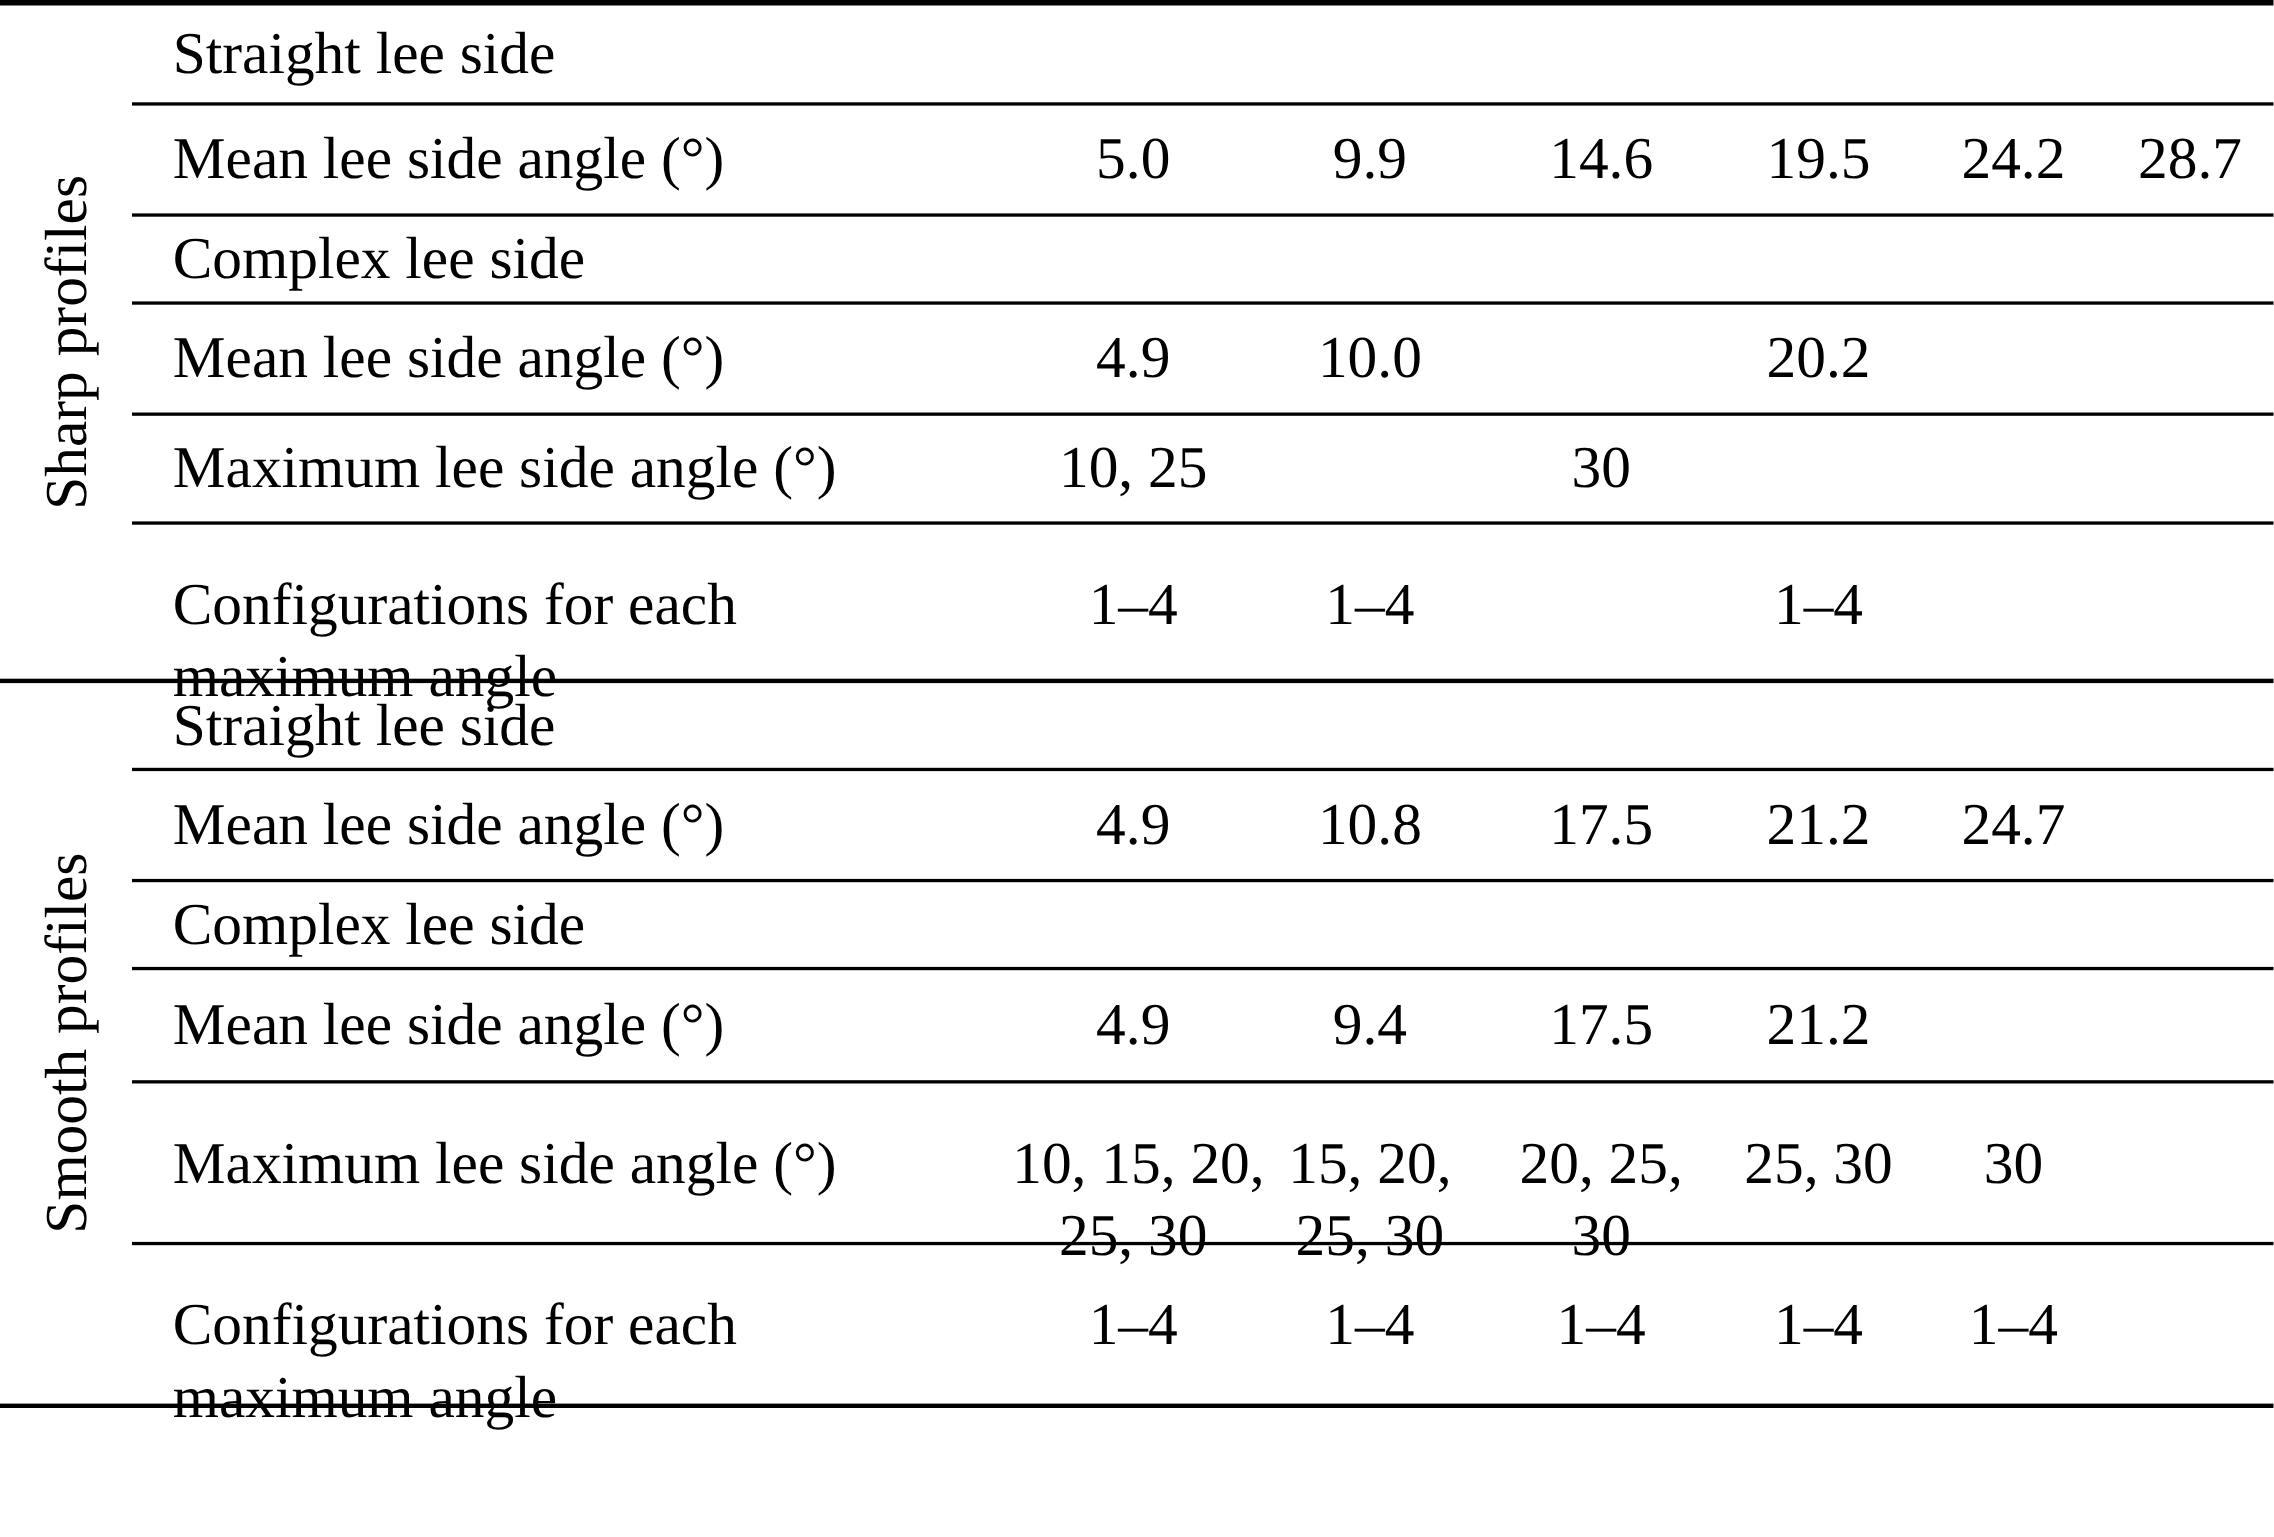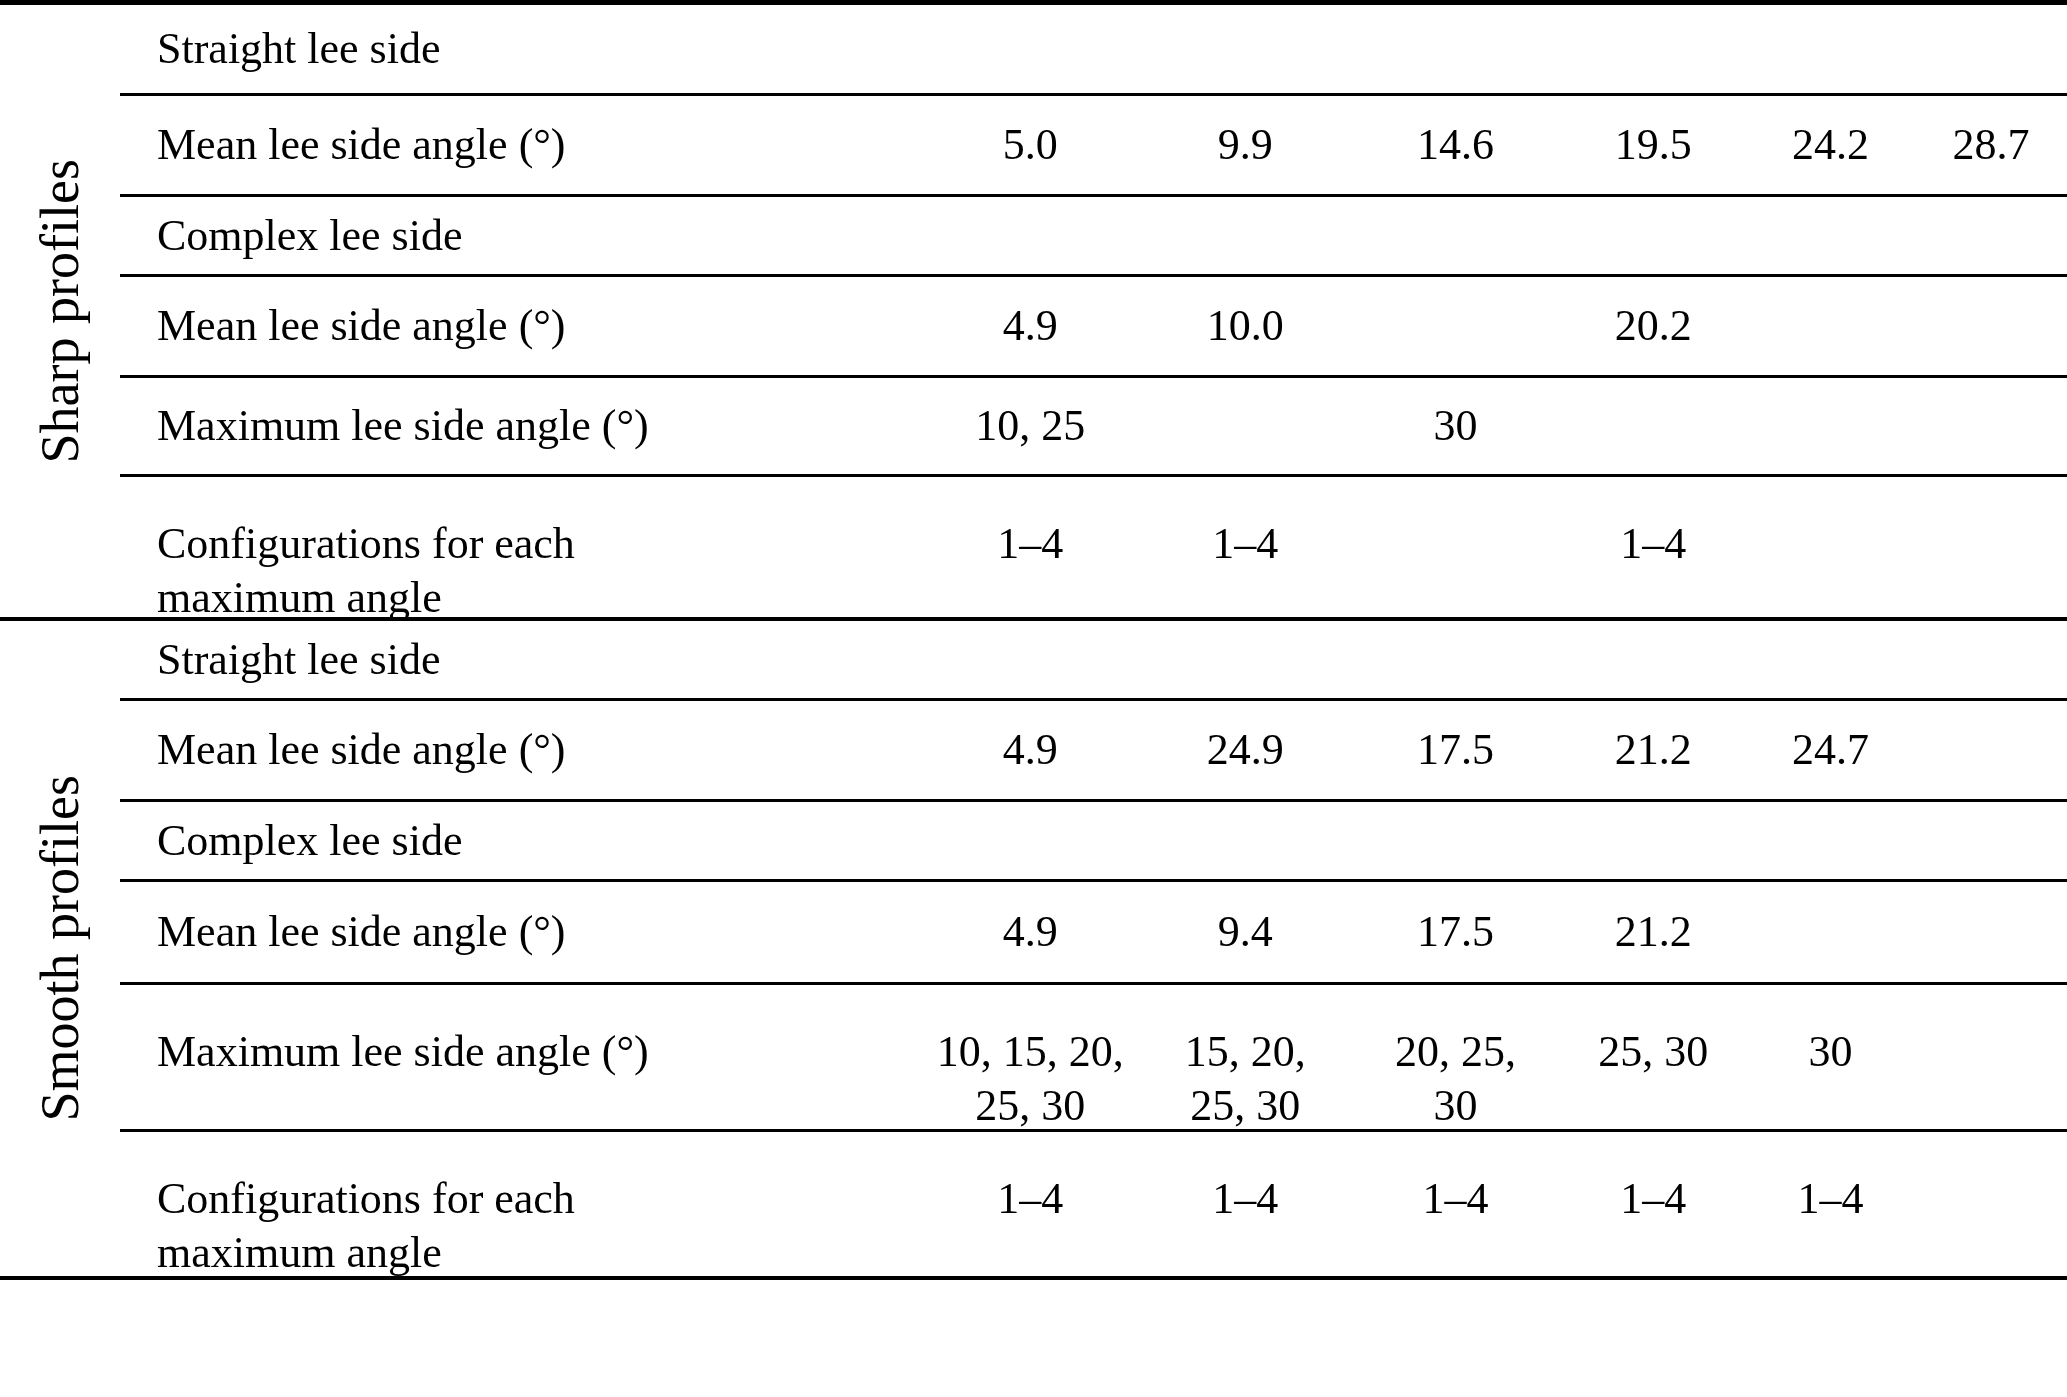--- a/index.html
+++ b/index.html
@@ -23,21 +23,21 @@
   .row {
     display: grid;
     grid-template-columns: 41.1% 11.3% 10.8% 10.8% 9.5% 8.7% 7.8%;
     align-items: center;
     box-sizing: border-box;
   }
   .row.tall { align-items: start; padding-top: 40px; }
   .h88 { height: 88px; } .h92 { height: 77px; } .h96 { height: 96px; }
   .h98 { height: 98px; } .h100 { height: 100px; }
   .h140 { height: 140px; } .h144 { height: 144px; }
-  .cell { font-size: 44px; line-height: 1.22; white-space: pre; }
+  .cell { font-size: 54px; line-height: 1.22; white-space: pre; }
   .cell.label { text-align: left; padding-left: 37px; }
   .cell.val { text-align: center; }
   .span-all { grid-column: 1 / -1; }
 </style>
 </head>
 <body>
 
 <div class="table-wrap">
 
   <div class="hrule thick"></div>
@@ -113,21 +113,21 @@
     <div class="rows">
 
       <div class="row h92">
         <div class="cell label span-all">Straight lee side</div>
       </div>
       <div class="rule"></div>
 
       <div class="row h98">
         <div class="cell label">Mean lee side angle (°)</div>
         <div class="cell val">4.9</div>
-        <div class="cell val">24.9</div>
+        <div class="cell val">10.8</div>
         <div class="cell val">17.5</div>
         <div class="cell val">21.2</div>
         <div class="cell val">24.7</div>
       </div>
       <div class="rule"></div>
 
       <div class="row h92">
         <div class="cell label span-all">Complex lee side</div>
       </div>
       <div class="rule"></div>

